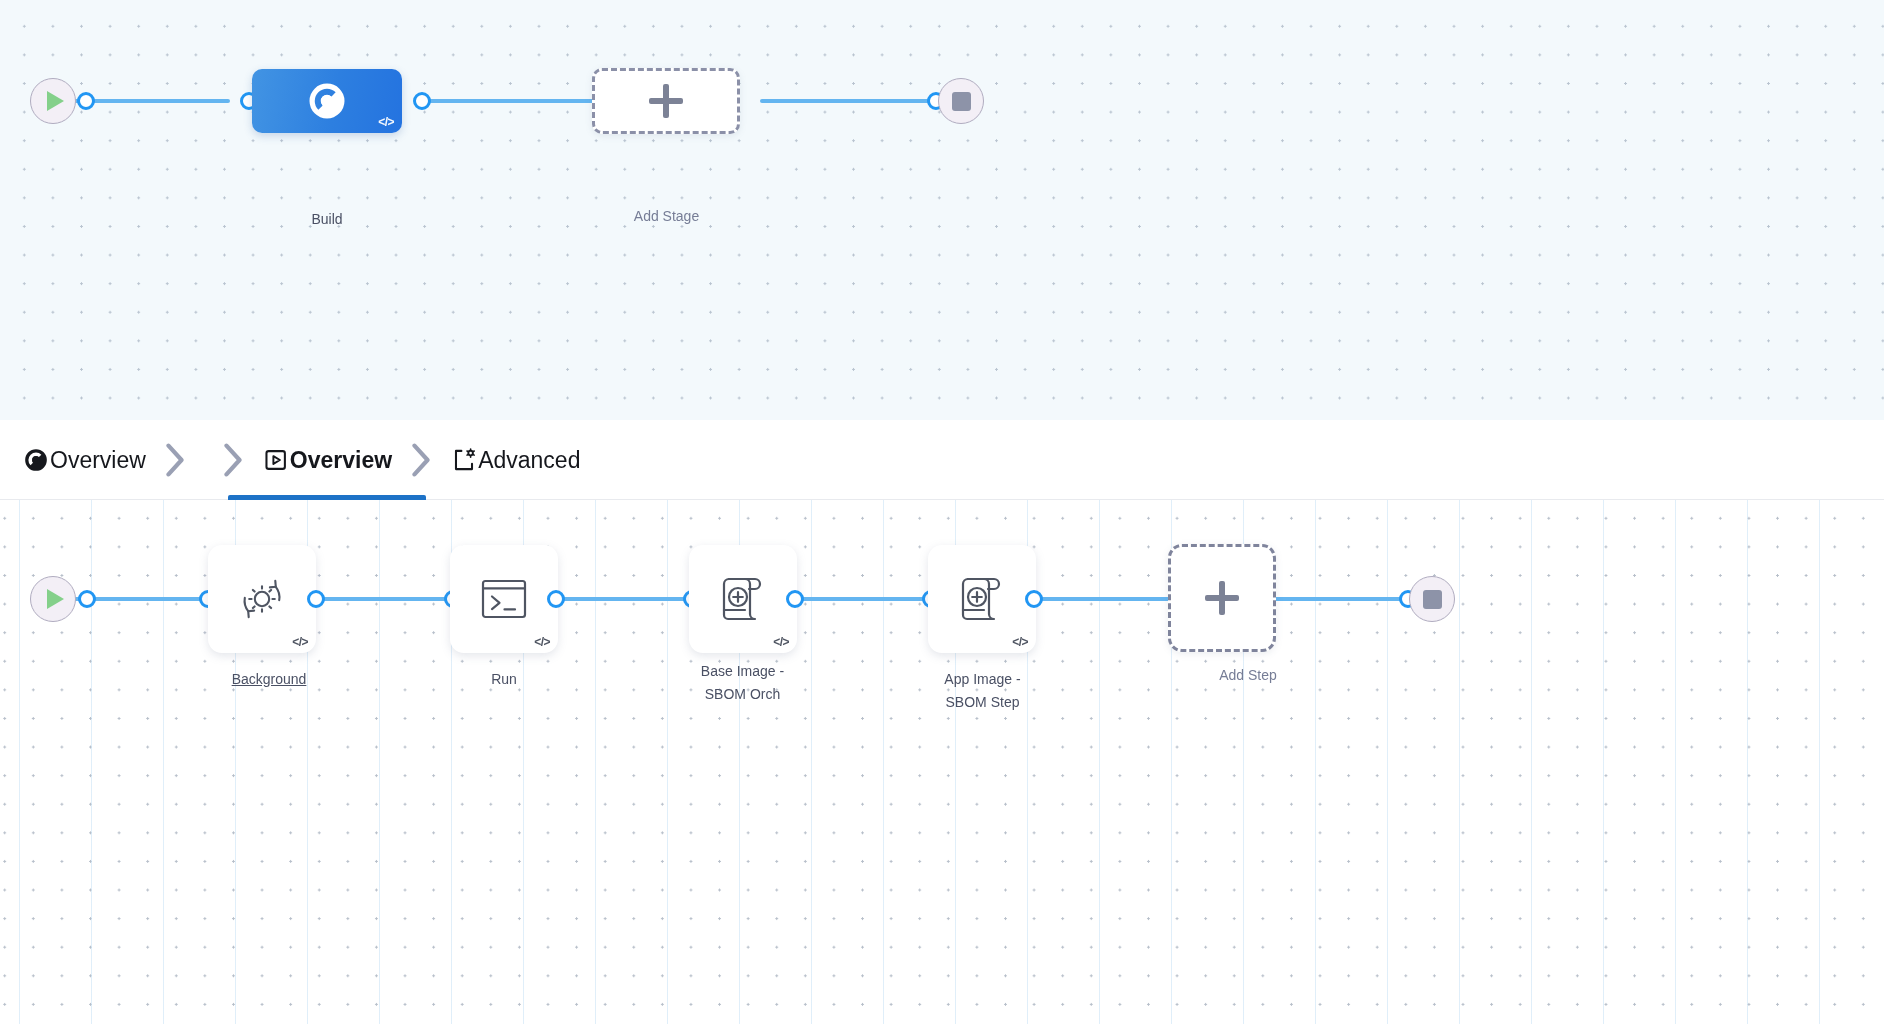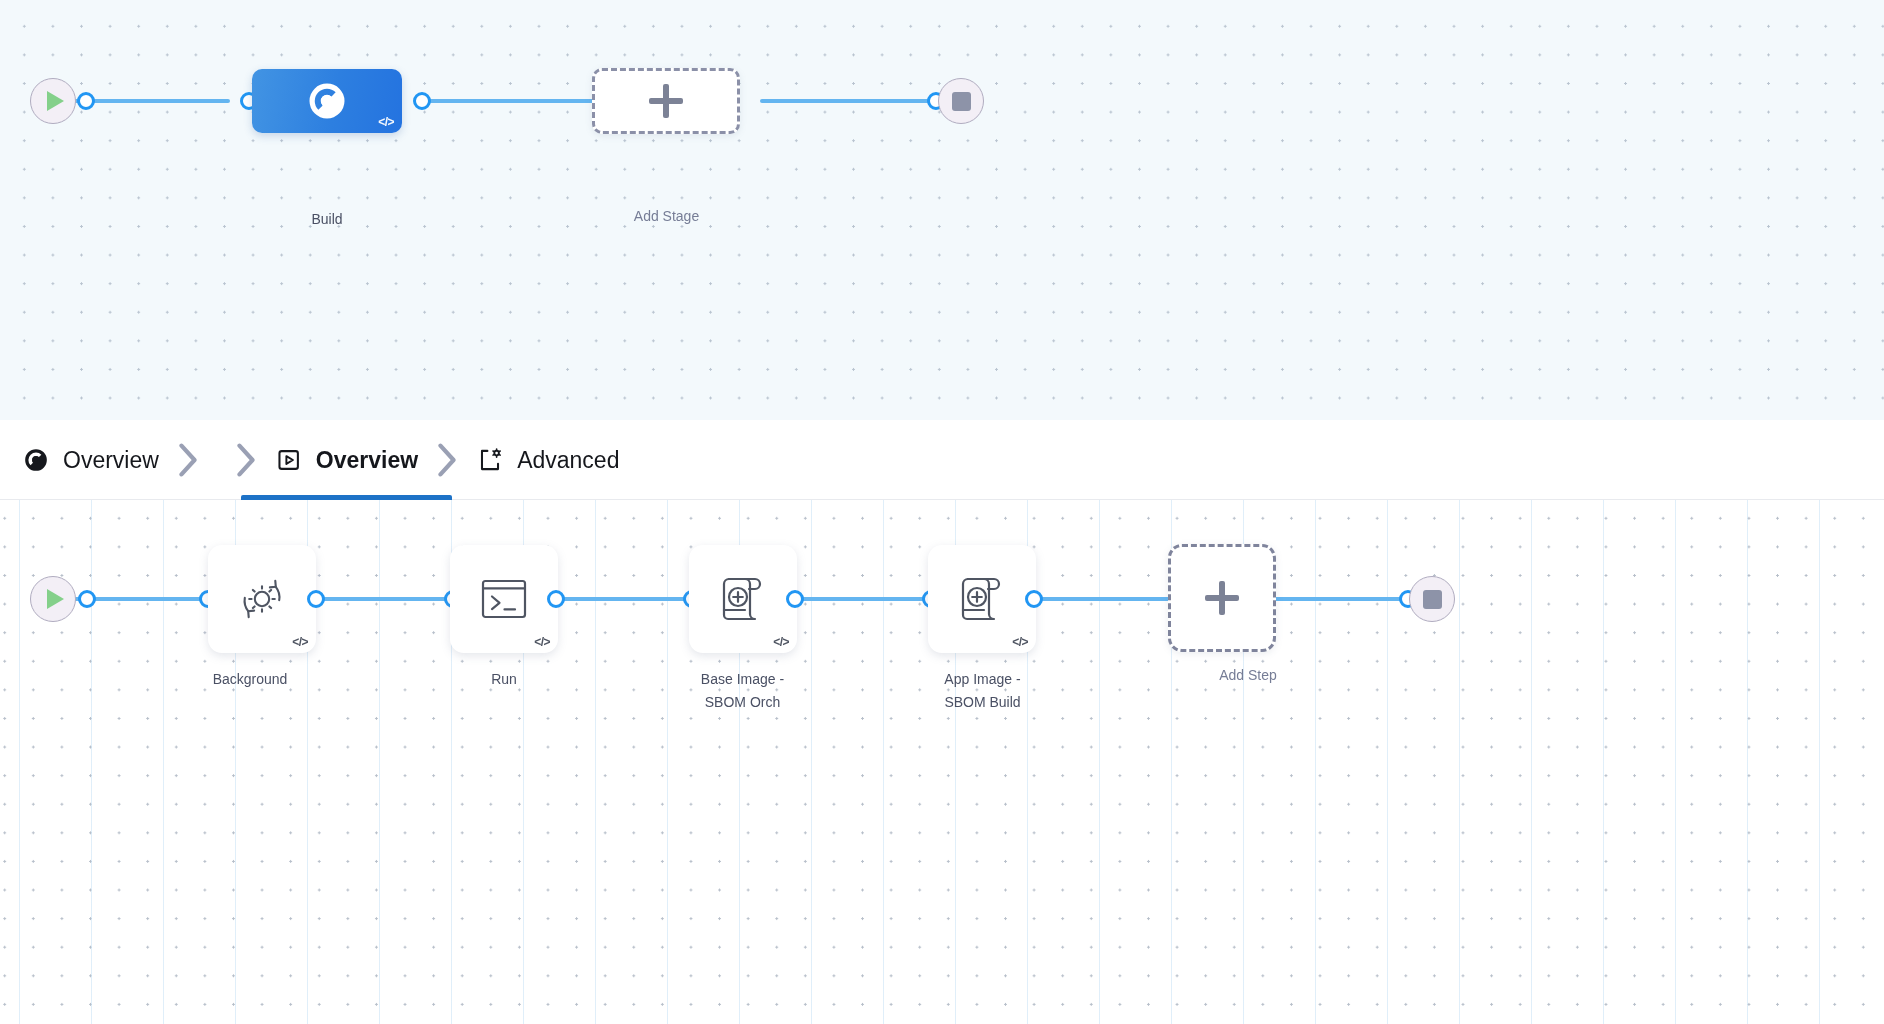--- a/index.html
+++ b/index.html
@@ -117,21 +117,21 @@
     position: absolute; text-align: center;
     font-size: 14px; line-height: 1.62;
     color: #4a5064;
     white-space: pre-line;
   }
   .node-label.muted { color: #767d96; }
 
   
   .tabs { display: flex; align-items: center; height: 80px; padding-left: 22px; }
   .tab {
-    display: flex; align-items: center; gap: 13px;
+    display: flex; align-items: center; gap: 0;
     height: 80px; padding: 0 0 0 0;
     font-size: 23px; color: #15171c; cursor: pointer;
     position: relative;
   }
   .tab.active { font-weight: 700; }
   .tab .underline {
     position: absolute; left: -34px; right: -34px; bottom: 0;
     height: 5px; background: #1d72c7; border-radius: 2px 2px 0 0;
   }
   .tab-icon { display: flex; align-items: center; justify-content: center; width: 28px; height: 28px; }
@@ -257,21 +257,21 @@
         <path d="M41.6 15.6a17.2 17.2 0 0 1 3.6 13.6"></path>
         <path d="M41.3 9.9l.5 5.9-5.9.6"></path>
         <path d="M14.4 40.4a17.2 17.2 0 0 1-3.6-13.6"></path>
         <path d="M14.7 46.1l-.5-5.9 5.9-.6"></path>
       </g>
       <text x="46" y="52" font-family="Liberation Sans, sans-serif" font-size="11" font-weight="700" fill="#4f5562" text-anchor="middle"></text>
     </svg>
     <span class="code-badge dark">&lt;/&gt;</span>
   </div>
   <div class="port" style="left:307px; top:90px;"></div>
-  <div class="node-label" style="left:170px; top:168px; width:160px;">Background</div>
+  <div class="node-label" style="left:189px; top:168px; width:160px;text-decoration:underline;">Background</div>
 
   <div class="port" style="left:444px; top:90px;"></div>
   <div class="step-node" style="left:450px; top:45px;">
     <svg width="52" height="48" viewBox="0 0 52 48">
       <rect x="5" y="6" width="42" height="36" rx="2.4" fill="none" stroke="#4f5562" stroke-width="2.2"></rect>
       <path d="M5 13.4h42" stroke="#4f5562" stroke-width="2.2"></path>
       <path d="M14 21.5l7.5 6.3-7.5 6.3" fill="none" stroke="#4f5562" stroke-width="2.2" stroke-linecap="round" stroke-linejoin="round"></path>
       <path d="M26.5 34.4h10.5" stroke="#4f5562" stroke-width="2.2" stroke-linecap="round"></path>
     </svg>
     <span class="code-badge dark">&lt;/&gt;</span>
@@ -286,39 +286,39 @@
         <path d="M14 8h26a5 5 0 0 1 0 10h-6"></path>
         <path d="M14 8a5 5 0 0 0-5 5v31a4 4 0 0 0 4 4h27a5 5 0 0 1-5-5V13a5 5 0 0 0-5-5"></path>
         <path d="M9 39h21"></path>
       </g>
       <circle cx="23" cy="26" r="9" fill="none" stroke="#4f5562" stroke-width="2.2"></circle>
       <path d="M23 21.2v9.6M18.2 26h9.6" stroke="#4f5562" stroke-width="2.2" stroke-linecap="round"></path>
     </svg>
     <span class="code-badge dark">&lt;/&gt;</span>
   </div>
   <div class="port" style="left:786px; top:90px;"></div>
-  <div class="node-label" style="left:655px; top:168px; width:175px;">Base Image -
+  <div class="node-label" style="left:655px; top:160px; width:175px;">Base Image -
 SBOM Orch</div>
 
   <div class="port" style="left:922px; top:90px;"></div>
   <div class="step-node" style="left:928px; top:45px;">
     <svg width="56" height="56" viewBox="0 0 56 56">
       <g fill="none" stroke="#4f5562" stroke-width="2.2" stroke-linecap="round" stroke-linejoin="round">
         <path d="M14 8h26a5 5 0 0 1 0 10h-6"></path>
         <path d="M14 8a5 5 0 0 0-5 5v31a4 4 0 0 0 4 4h27a5 5 0 0 1-5-5V13a5 5 0 0 0-5-5"></path>
         <path d="M9 39h21"></path>
       </g>
       <circle cx="23" cy="26" r="9" fill="none" stroke="#4f5562" stroke-width="2.2"></circle>
       <path d="M23 21.2v9.6M18.2 26h9.6" stroke="#4f5562" stroke-width="2.2" stroke-linecap="round"></path>
     </svg>
     <span class="code-badge dark">&lt;/&gt;</span>
   </div>
   <div class="port" style="left:1025px; top:90px;"></div>
   <div class="node-label" style="left:895px; top:168px; width:175px;">App Image -
-SBOM Build</div>
+SBOM Step</div>
 
   <div class="add-step" style="left:1168px; top:44px;">
     <div class="plus-glyph"></div>
   </div>
   <div class="node-label muted" style="left:1168px; top:164px; width:160px;">Add Step</div>
 
   <div class="port" style="left:1399px; top:90px;"></div>
   <div class="terminal" style="left:1409px; top:76px;">
     <div class="stop-sq"></div>
   </div>

